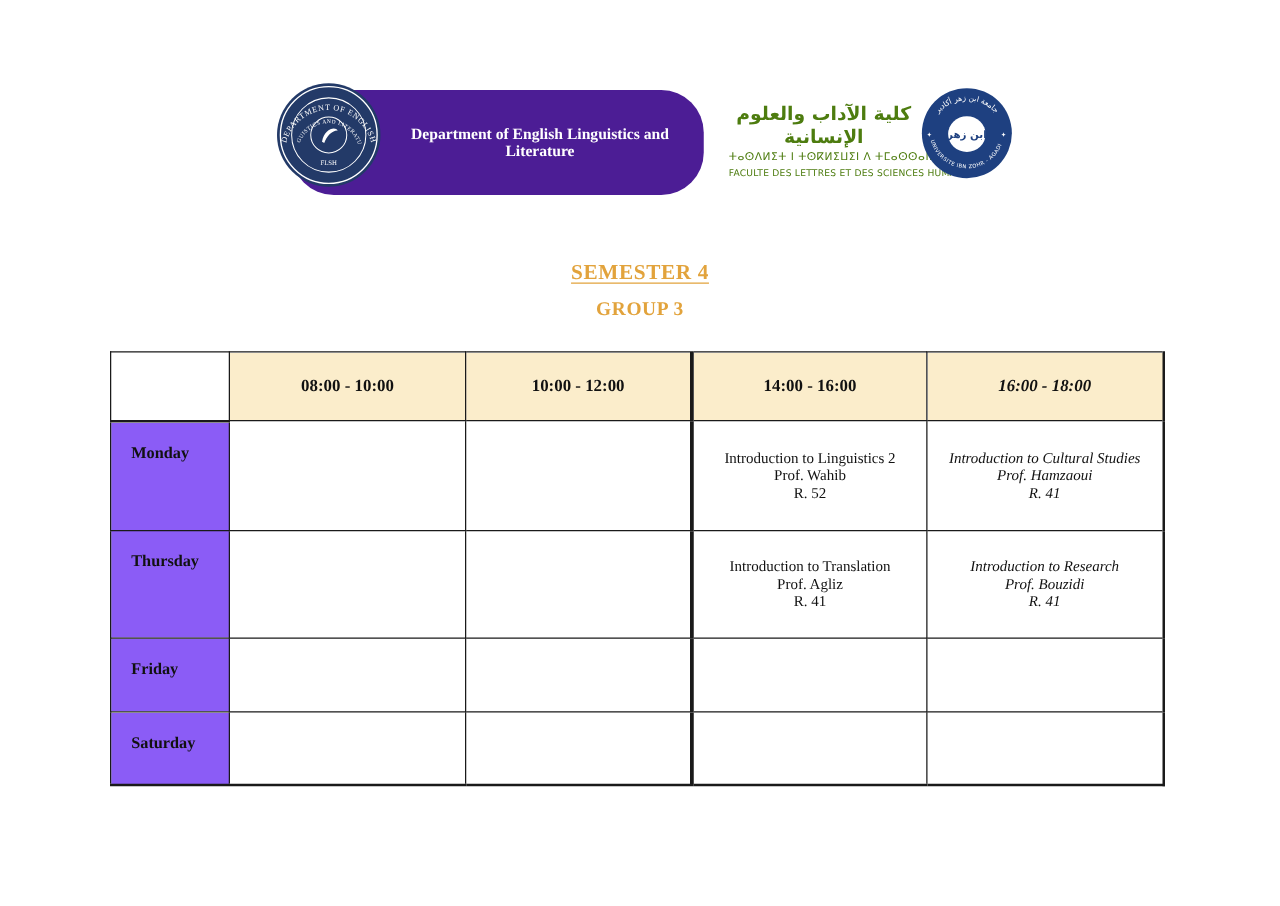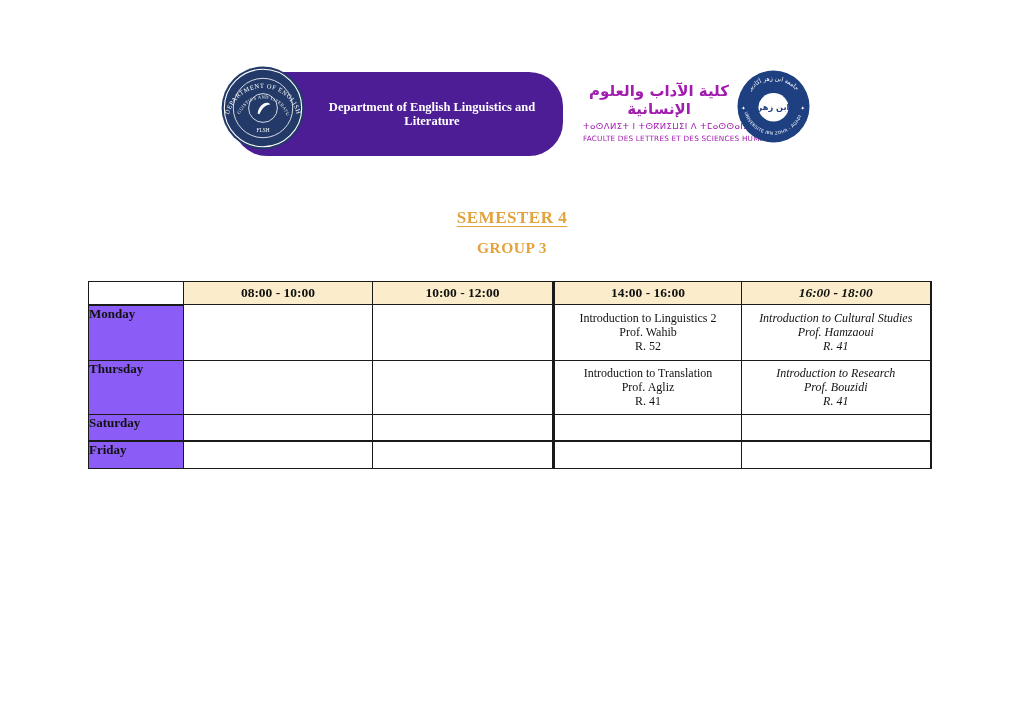--- a/index.html
+++ b/index.html
@@ -13,40 +13,40 @@
     position:absolute;left:233px;top:72px;width:330px;height:84px;
     background:#4c1d95;border-radius:34px;
   }
   .pill-text{
     position:absolute;left:80px;right:12px;top:0;bottom:0;
     display:flex;align-items:center;justify-content:center;
     color:#ffffff;font-weight:bold;font-size:12.5px;text-align:center;line-height:1.15;
   }
   .seal{position:absolute;left:218px;top:63px;width:90px;height:90px;}
   .fac-block{
-    position:absolute;left:583px;top:82px;width:152px;text-align:center;color:#a21caf;
+    position:absolute;left:583px;top:82px;width:152px;text-align:center;color:#4d7c0f;
   }
   .fac-arabic{font-family:"DejaVu Sans",sans-serif;font-size:15px;font-weight:bold;line-height:1.2;}
   .fac-tifinagh{font-family:"DejaVu Sans",sans-serif;font-size:8.5px;letter-spacing:.4px;margin-top:3px;white-space:nowrap;}
   .fac-french{font-family:"DejaVu Sans",sans-serif;font-size:7.3px;letter-spacing:.2px;margin-top:3px;white-space:nowrap;}
   .uni-logo{position:absolute;left:736px;top:69px;width:75px;height:75px;}
   
   .semester-title{
     position:absolute;left:0;top:196px;width:1024px;text-align:center;
     color:#e2a33c;font-size:17px;font-weight:bold;letter-spacing:.5px;
     text-decoration:underline;text-underline-offset:3px;margin-top:12px;
   }
   .group-title{
     position:absolute;left:0;top:239px;width:1024px;text-align:center;
     color:#e2a33c;font-size:15.5px;font-weight:bold;letter-spacing:.5px;
   }
   
   .tt-wrap{position:absolute;left:88px;top:281px;}
   table.tt{border-collapse:collapse;table-layout:fixed;}
-  table.tt td{border:1.5px solid #1a1a1a;padding:0;overflow:hidden;margin-left:20px;}
+  table.tt td{border:1.5px solid #1a1a1a;padding:16px;overflow:hidden;margin-left:20px;}
   td.corner{border-top-style:hidden;border-left-style:hidden;background:#fff;}
   td.slot-header{
     background:#fbedcb;height:22px;text-align:center;vertical-align:middle;
     font-weight:bold;font-size:13.5px;border-top-width:2px;border-bottom-width:2px;
   }
   td.day-cell{
     background:#8b5cf6;vertical-align:top;text-align:left;
     font-weight:bold;font-size:13px;padding:7px 2px 0 7px;border-left-width:2px;
   }
   td.course-cell{
@@ -157,28 +157,28 @@
             <div class="course-line">Prof. Agliz</div>
             <div class="course-line">R. 41</div>
           </td>
           <td class="course-cell right-edge">
             <div class="course-line">Introduction to Research</div>
             <div class="course-line">Prof. Bouzidi</div>
             <div class="course-line">R. 41</div>
           </td>
         </tr>
         <tr>
+          <td class="day-cell" style="height: 26px;">Friday</td>
+          <td class="course-cell"></td>
+          <td class="course-cell"></td>
+          <td class="course-cell thick-left"></td>
+          <td class="course-cell right-edge"></td>
+        </tr>
+        <tr>
           <td class="day-cell bottom-edge" style="height: 25px;">Saturday</td>
           <td class="course-cell bottom-edge"></td>
           <td class="course-cell bottom-edge"></td>
           <td class="course-cell thick-left bottom-edge"></td>
           <td class="course-cell right-edge bottom-edge"></td>
         </tr>
-        <tr>
-          <td class="day-cell" style="height: 26px;">Friday</td>
-          <td class="course-cell"></td>
-          <td class="course-cell"></td>
-          <td class="course-cell thick-left"></td>
-          <td class="course-cell right-edge"></td>
-        </tr>
       </tbody>
   </table>
 </div>
 
 </body></html>

